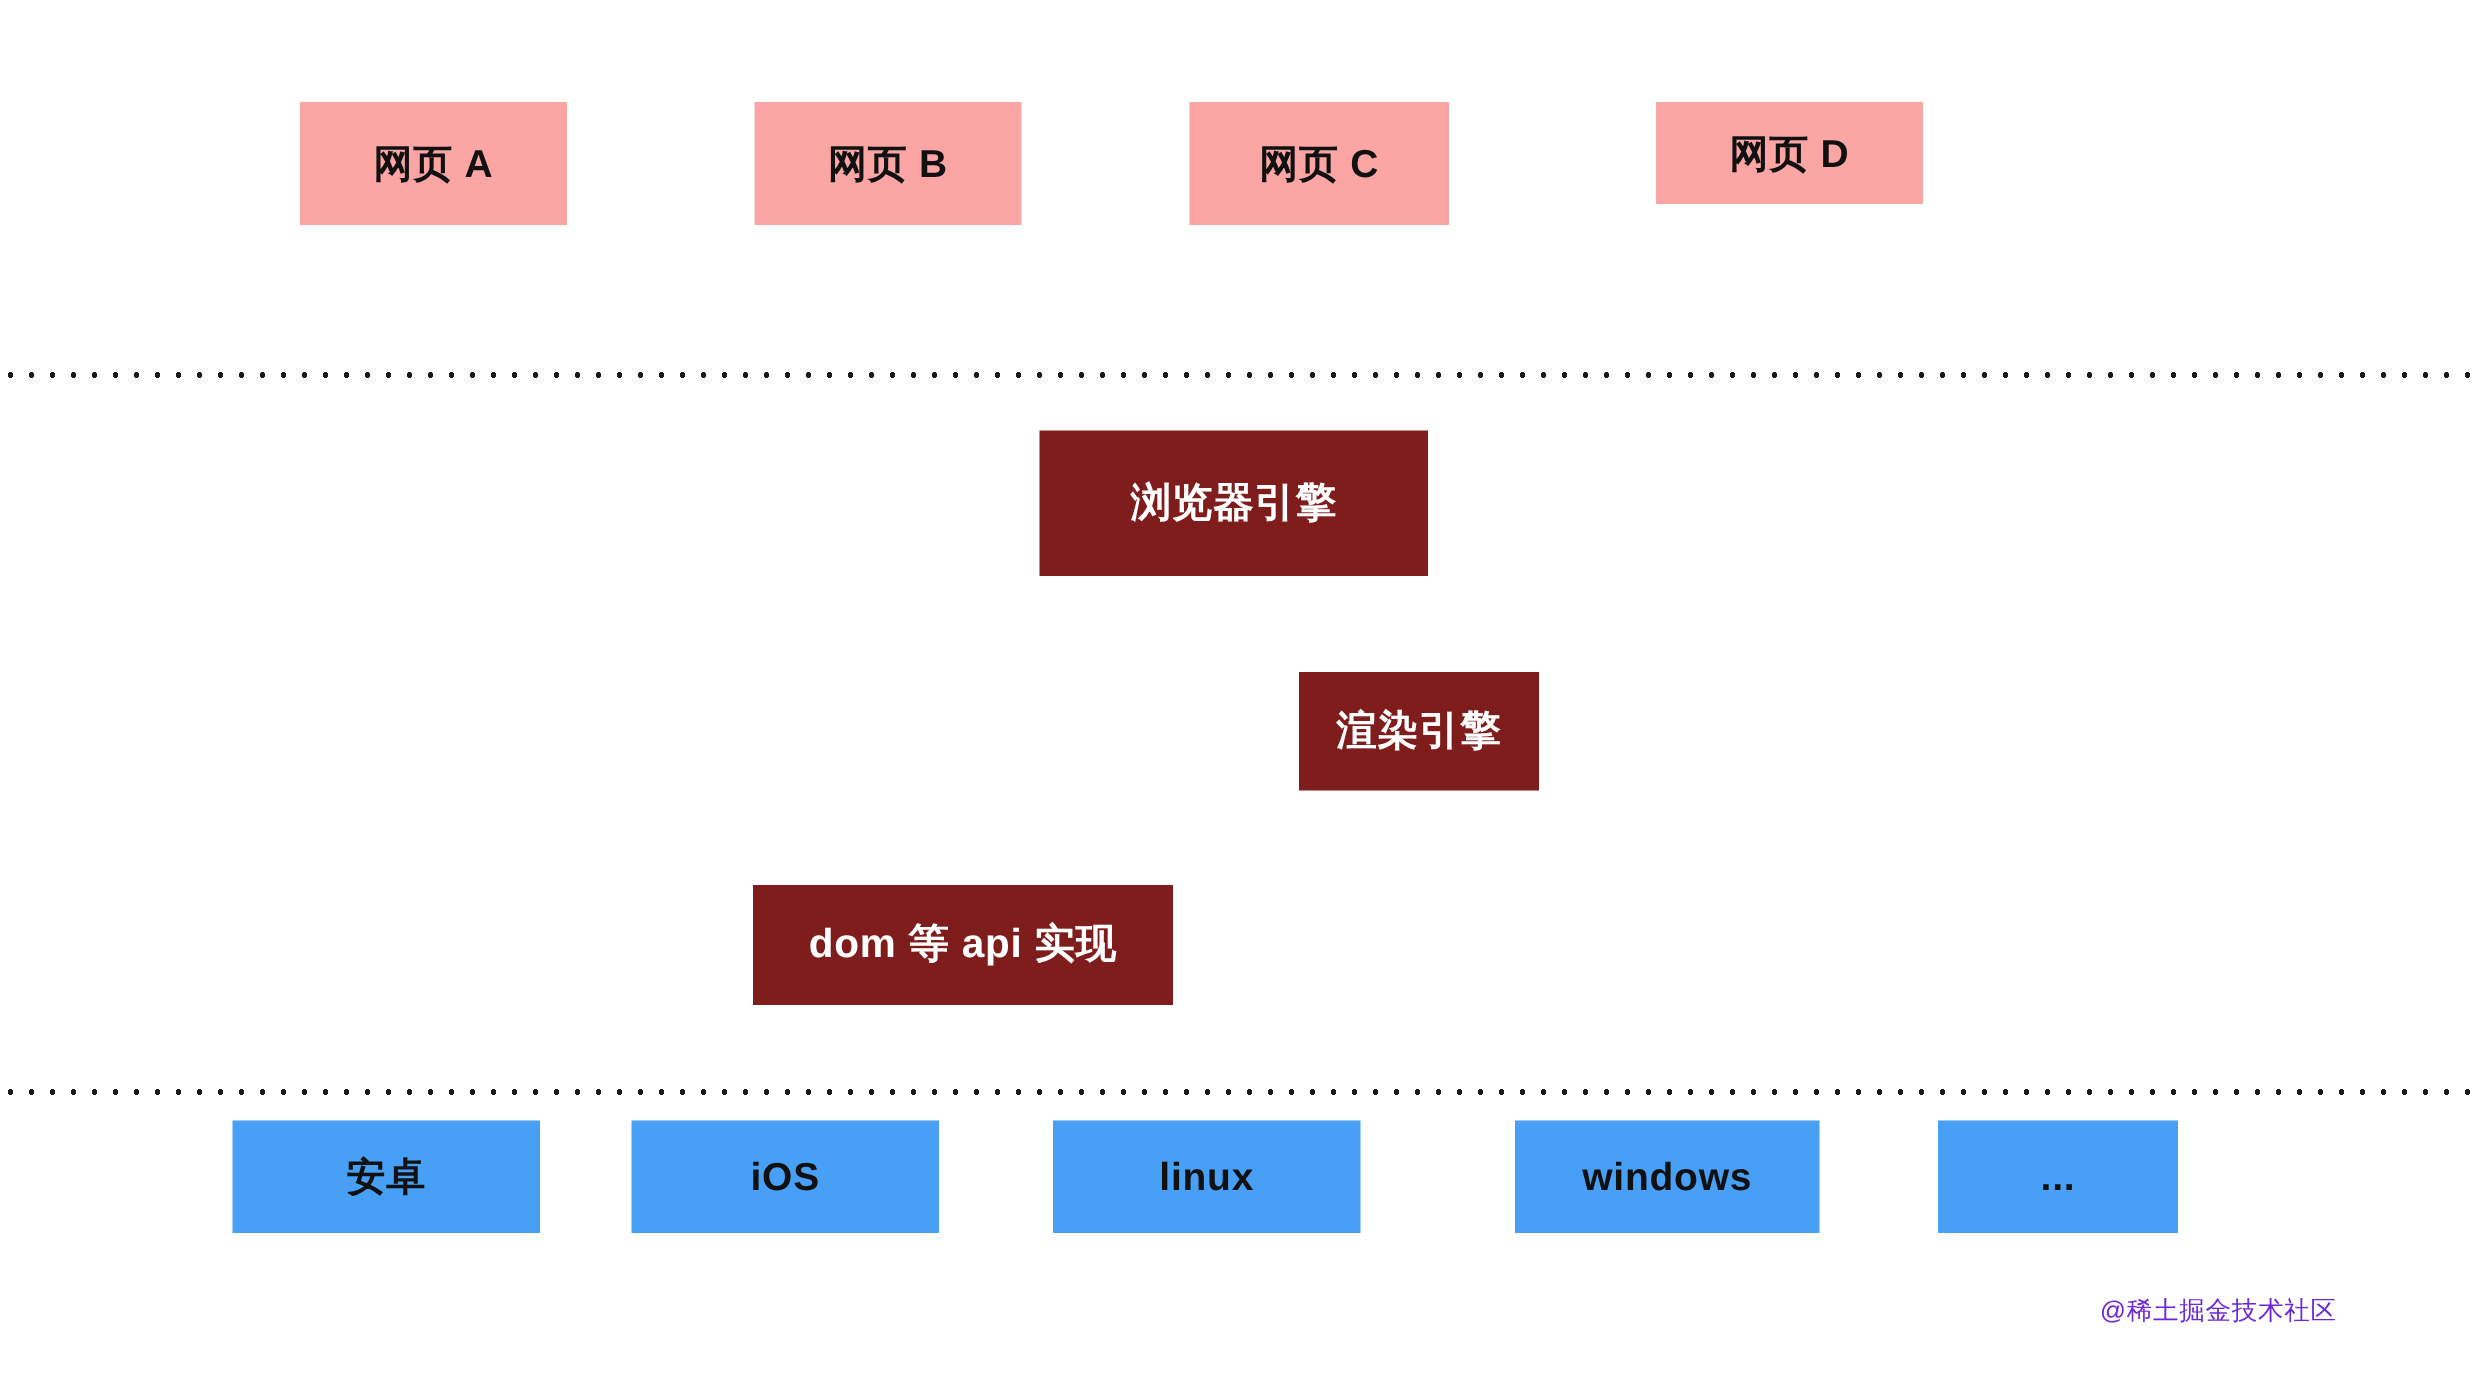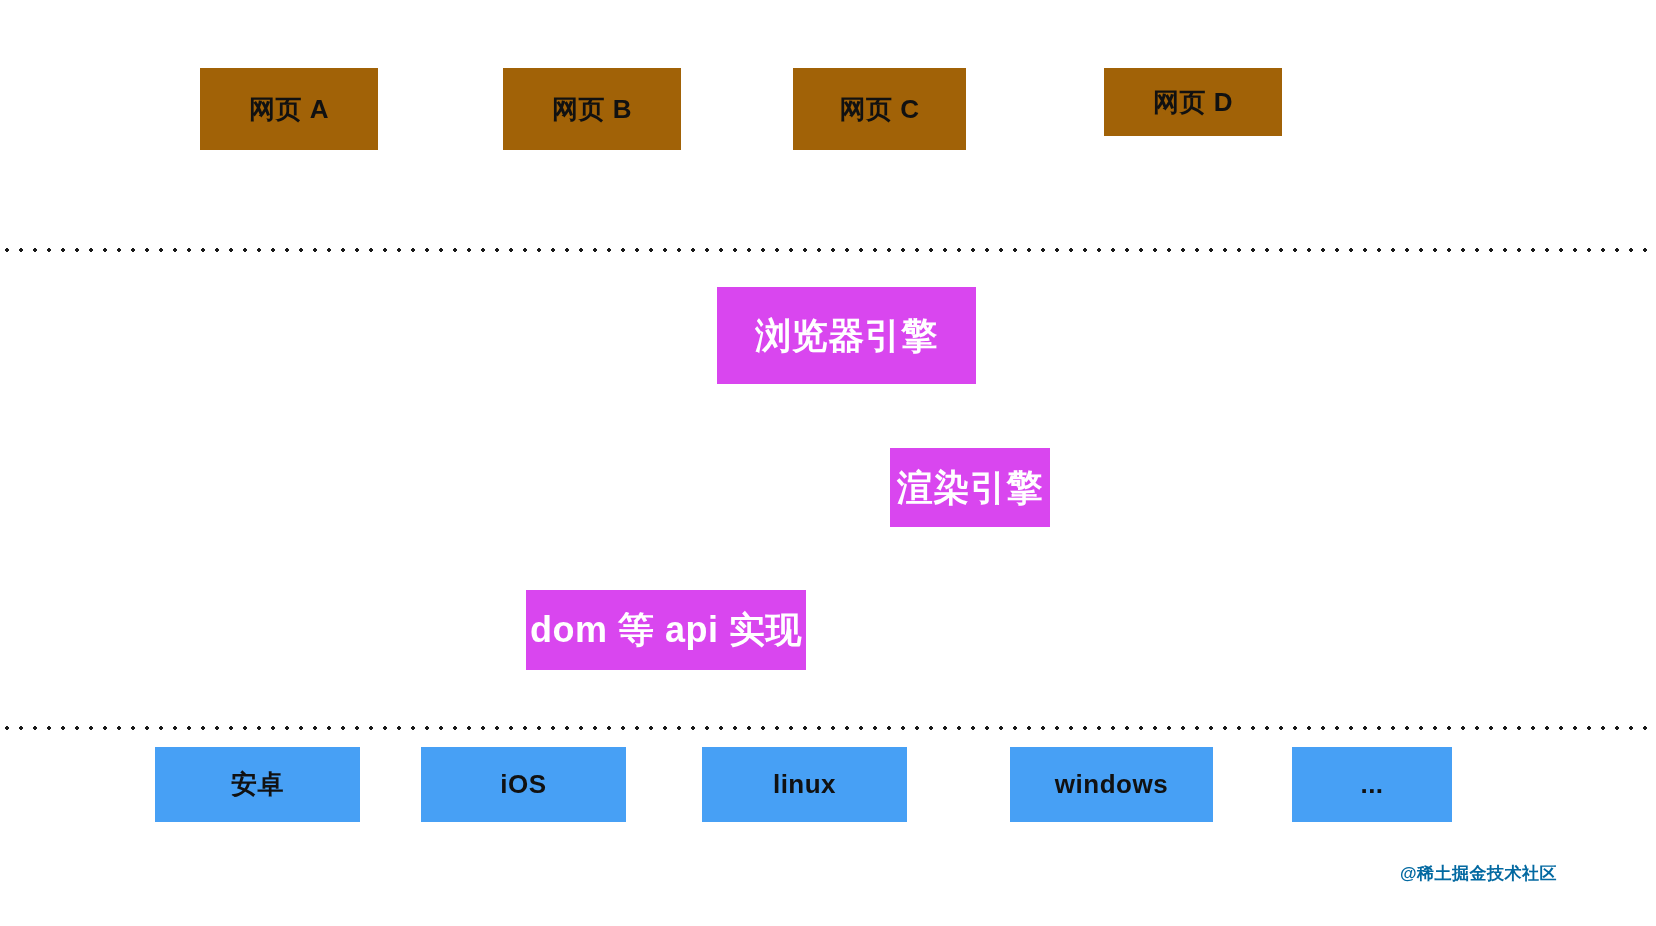--- a/index.html
+++ b/index.html
@@ -23,50 +23,49 @@
     align-items: center;
     justify-content: center;
     box-sizing: border-box;
     font-weight: 700;
     letter-spacing: 0.5px;
     text-align: center;
     line-height: 1.1;
     white-space: nowrap;
   }
   .box-page {
-    background: #a16207;
+    background: #fca5a5;
     color: #111111;
     font-size: 26px;
   }
   .box-engine {
-    background: #d946ef;
+    background: #7f1d1d;
     color: #ffffff;
-    font-size: 36px;
-    margin-left: 24px;
+    font-size: 27px;
   }
   .box-os {
     background: #47a0f5;
     color: #111111;
     font-size: 26px;
   }
   .divider {
     position: absolute;
     left: 0;
     width: 1656px;
     height: 4px;
     background-image: radial-gradient(circle closest-side, #1a1a1a 90%, rgba(0,0,0,0) 100%);
     background-size: 14px 4px;
     background-repeat: repeat-x;
     background-position: 0 center;
   }
   .watermark {
     position: absolute;
-    color: #0369a1;
+    color: #6d28d9;
     font-size: 17px;
-    font-weight: 700;
+    font-weight: 400;
     white-space: nowrap;
     letter-spacing: 0.5px;
   }
 </style>
 </head>
 <body>
 
 <div id="canvas">
 
   <div class="box box-page" style="left:200px; top:68px; width:178px; height:82px;">网页 A</div>

